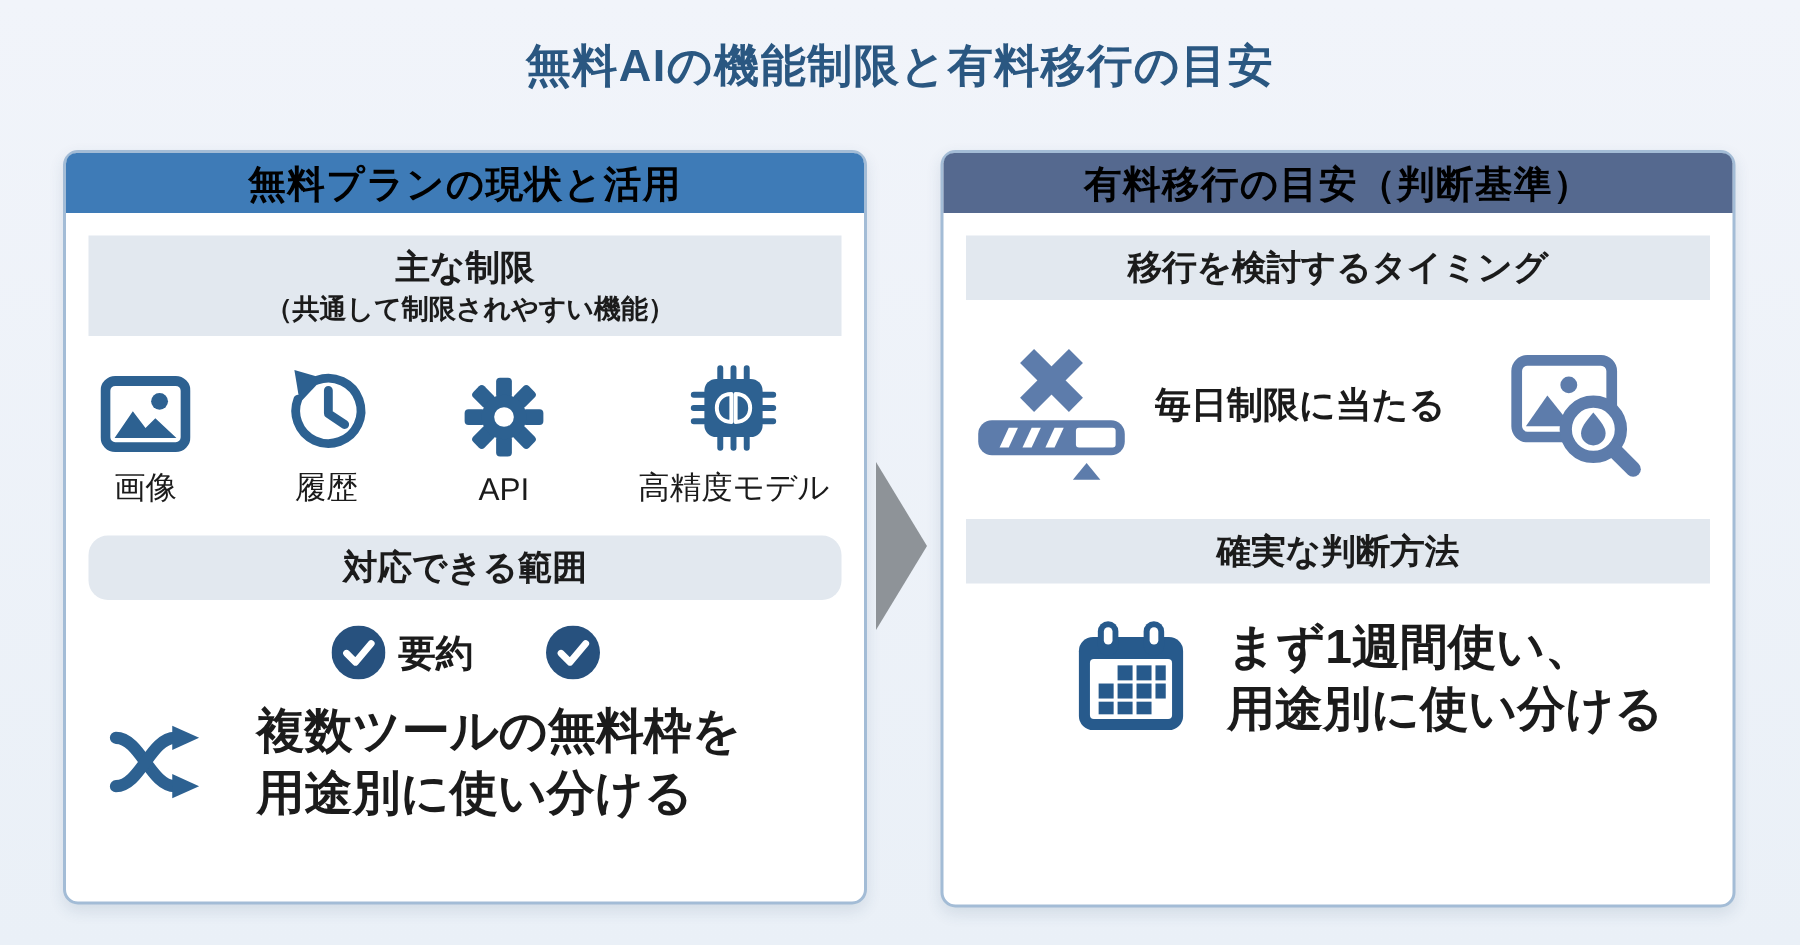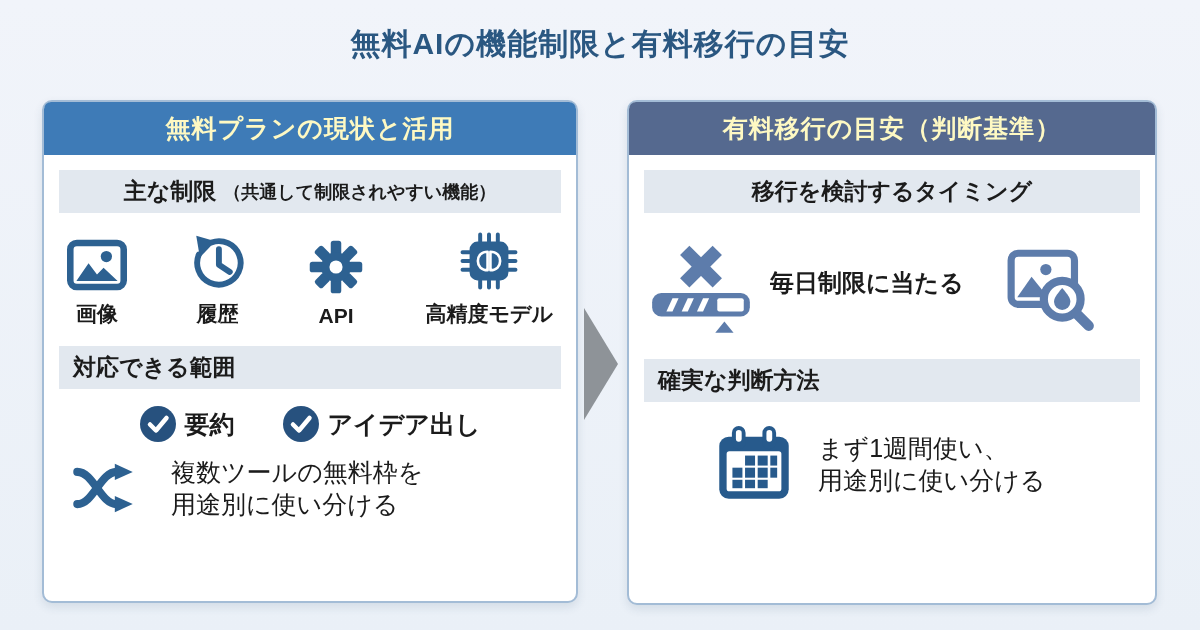--- a/index.html
+++ b/index.html
@@ -22,74 +22,74 @@
     position:absolute;top:100px;
     background:#ffffff;
     border:2px solid var(--panel-border,#a3bcd6);
     border-radius:10px;
     box-shadow:0 4px 10px rgba(40,70,110,.12);
     box-sizing:border-box;
   }
   .panel.left{left:42px;width:536px;height:503px;}
   .panel.right{left:627px;width:530px;height:505px;}
   .panel-header{
-    height:53px;
+    height:40px;
     display:flex;align-items:center;justify-content:center;
-    color:#fef9c3;font-size:25px;font-weight:bold;
+    color:#000000;font-size:25px;font-weight:bold;
     border-radius:7px 7px 0 0;
     letter-spacing:1px;
   }
   .panel.left  .panel-header{background:var(--header-blue,#3e7bb7);}
   .panel.right .panel-header{background:var(--header-slate,#55698f);}
   .panel-body{padding:15px 15px 0;}
   .section-heading{
     background:var(--section-bg,#e2e8ef);
     min-height:43px;box-sizing:border-box;
     display:flex;align-items:center;
     padding:6px 14px;
-    font-size:23px;font-weight:bold;
+    font-size:23px;font-weight:bold;flex-direction:column;
   }
   .section-heading.centered{justify-content:center;}
   .heading-note{font-size:18px;font-weight:bold;margin-left:7px;}
 
   
   .limits-row{
     display:flex;justify-content:space-between;align-items:flex-end;
     padding:18px 8px 0 8px;
   }
   .limit-item{display:flex;flex-direction:column;align-items:center;gap:9px;}
   .limit-item .iconbox{height:60px;display:flex;align-items:flex-end;justify-content:center;color:var(--icon-blue,#2d6191);}
-  .limit-item .lbl{font-size:21px;font-weight:bold;white-space:nowrap;}
+  .limit-item .lbl{font-size:21px;font-weight:normal;white-space:nowrap;}
 
   .scope-row{
     display:flex;justify-content:center;gap:48px;
     padding:17px 4px 0 4px;
   }
   .scope-item{display:flex;align-items:center;gap:9px;}
   .scope-item .check{width:36px;height:36px;color:var(--check-circle,#27517e);flex:none;}
   .scope-item .lbl{font-size:25px;font-weight:bold;white-space:nowrap;}
 
   .usage-row{
     display:flex;align-items:center;gap:32px;
     padding:14px 4px 0 12px;
   }
   .usage-row .shuffle{color:var(--icon-blue,#2d6191);flex:none;}
-  .tip-text{font-size:25px;font-weight:normal;line-height:1.28;}
+  .tip-text{font-size:32px;font-weight:bold;line-height:1.28;}
 
   
   .timing-row{display:flex;padding:20px 0 0;}
   .timing-item{
     flex:1;display:flex;flex-direction:row;align-items:center;
     justify-content:center;gap:12px;color:var(--icon-slate,#5d7cab);
   }
   .timing-item .iconbox{height:100px;display:flex;align-items:flex-end;justify-content:center;}
   .timing-item .lbl{font-size:24px;font-weight:bold;color:#1b1b1b;white-space:nowrap;}
 
   .right .section-heading.second{margin-top:26px;}
-  .left  .section-heading.second{margin-top:18px;}
+  .left  .section-heading.second{margin-top:18px;border-radius:13px;}
   .left  .section-heading.third{margin-top:15px;}
 
   .judge-row{
     display:flex;align-items:center;gap:24px;
     padding:22px 0 0 70px;
   }
   .judge-row .calendar{color:var(--calendar-blue,#275a8c);flex:none;}
 
   .flow-arrow{
     position:absolute;left:584px;top:308px;width:34px;height:112px;
@@ -185,21 +185,20 @@
           </span>
           <span class="lbl">要約</span>
         </div>
         <div class="scope-item">
           <span class="check">
             <svg width="36" height="36" viewBox="0 0 36 36">
               <circle cx="18" cy="18" r="18" fill="currentColor"></circle>
               <path d="M10 18.5 L16 24.5 L26.5 12" fill="none" stroke="#fff" stroke-width="4.5" stroke-linecap="round" stroke-linejoin="round"></path>
             </svg>
           </span>
-          <span class="lbl">アイデア出し</span>
         </div>
       </div>
 
 
       <div class="usage-row">
         <span class="shuffle">
           <svg width="68" height="58" viewBox="0 0 76 58">
             <g fill="none" stroke="currentColor" stroke-width="9" stroke-linecap="round">
               <path d="M7 11 C 25 11, 33 47, 51 47"></path>
               <path d="M7 47 C 25 47, 33 11, 51 11"></path>

